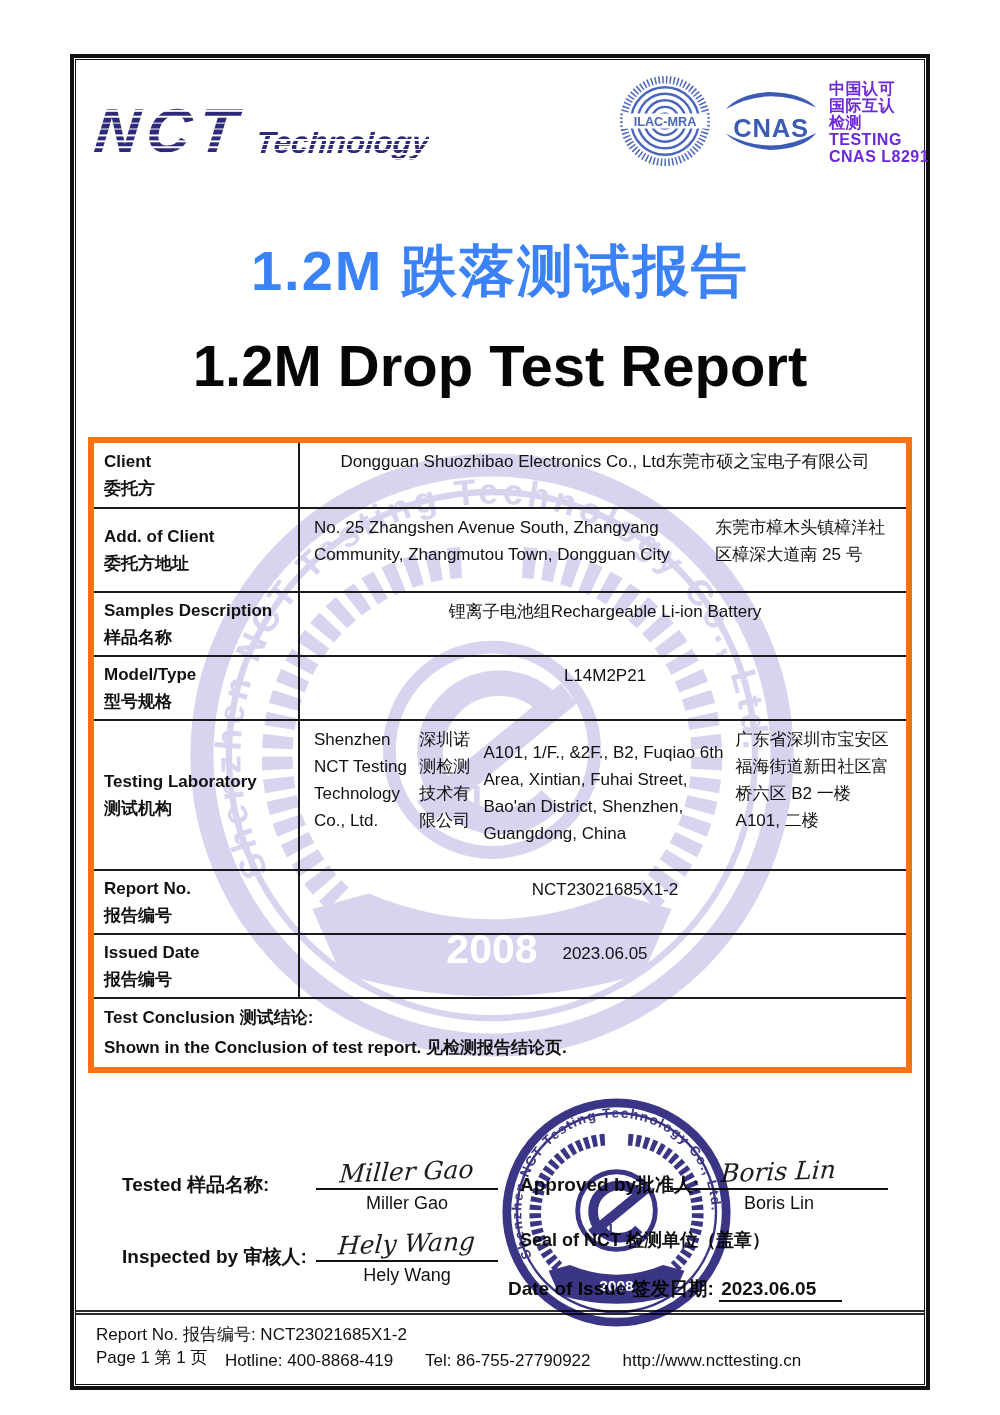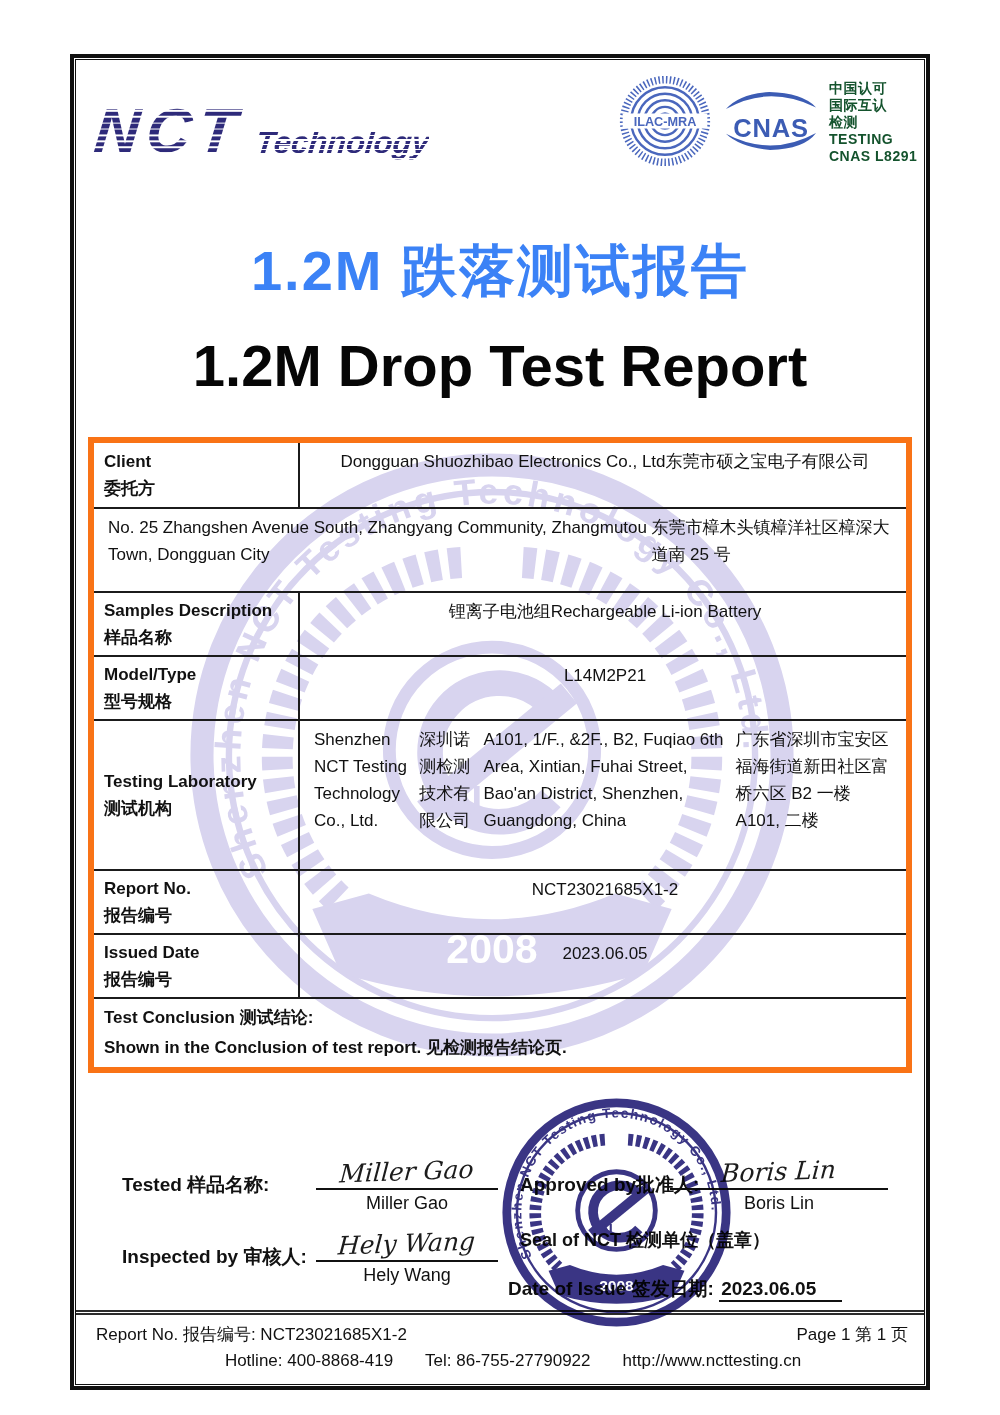--- a/index.html
+++ b/index.html
@@ -34,22 +34,22 @@
       -webkit-background-clip:text;background-clip:text;color:transparent;
     }
     .logo .small{
       background:repeating-linear-gradient(180deg,#2e2a7a 0 3.2px,rgba(255,255,255,0) 3.2px 4.6px);
       -webkit-background-clip:text;background-clip:text;color:transparent;
     }
   }
   .ilac{position:absolute;left:618px;top:74px;width:94px;height:94px;color:#4a67bd;}
   .cnas{position:absolute;left:720px;top:86px;width:102px;height:70px;color:#3c5cb4;}
   .cnas-lines{
-    position:absolute;left:829px;top:80px;color:#14532d;font-weight:bold;
-    font-size:14px;line-height:17px;letter-spacing:.5px;
+    position:absolute;left:829px;top:80px;color:#6d28d9;font-weight:bold;
+    font-size:16px;line-height:17px;letter-spacing:.5px;
   }
   
   .title-cn{
     position:absolute;left:0;right:0;top:234px;text-align:center;
     font-size:56px;font-weight:bold;letter-spacing:2px;color:#3b82f6;
   }
   .title-en{
     position:absolute;left:0;right:0;top:332px;text-align:center;
     font-size:58px;font-weight:bold;color:#060606;
   }
@@ -68,21 +68,21 @@
   .t-row:last-child{border-bottom:none;}
   .t-label{
     width:206px;flex:0 0 206px;box-sizing:border-box;border-right:2px solid #1b1b1b;
     display:flex;flex-direction:column;justify-content:center;
     padding:4px 6px 4px 10px;font-weight:bold;font-size:17px;line-height:27px;
   }
   .t-value{
     flex:1;display:flex;flex-direction:row;justify-content:center;
     padding:5px 10px 5px 14px;font-size:17px;line-height:27px;
   }
-  .t-value .gap{}
+  .t-value .gap{margin-top:13px;}
   .t-conclusion{
     display:flex;flex-direction:column;justify-content:center;
     padding:4px 10px 4px 10px;font-weight:bold;font-size:17px;line-height:30px;width:100%;
   }
   
   .sig-label{position:absolute;font-weight:bold;font-size:19px;z-index:2;white-space:nowrap;}
   .sig-block{position:absolute;z-index:2;text-align:center;}
   .sig-script{
     font-family:"DejaVu Serif", serif;font-style:italic;font-size:25px;color:#1c1c1c;
     height:44px;display:flex;align-items:flex-end;justify-content:center;
@@ -93,21 +93,21 @@
   .seal-line{position:absolute;font-weight:bold;font-size:18px;z-index:2;white-space:nowrap;}
   .date-line{position:absolute;font-weight:bold;font-size:19px;z-index:2;white-space:nowrap;}
   .date-line .val{border-bottom:2px solid #111;padding:0 26px 1px 2px;}
   
   .footer-rule{
     position:absolute;left:76px;top:1310px;width:848px;height:5px;box-sizing:border-box;
     border-top:2.5px solid #2b2b2b;border-bottom:2px solid #2b2b2b;z-index:2;
   }
   .footer-line1{
     position:absolute;left:96px;top:1323px;width:812px;display:flex;
-    justify-content:space-between;font-size:17px;z-index:2;
+    justify-content:space-between;font-size:17px;z-index:2;flex-direction:column;
   }
   .footer-line2{
     position:absolute;left:107px;top:1351px;width:812px;display:flex;
     justify-content:center;gap:32px;font-size:17px;z-index:2;
   }
 </style>
 </head>
 <body>
 
 <div class="canvas">
@@ -183,20 +183,24 @@
         <div>Client</div>
         <div>委托方</div>
       </div>
       <div class="t-value">
         <div>Dongguan Shuozhibao Electronics Co., Ltd</div>
         <div>东莞市硕之宝电子有限公司</div>
       </div>
     </div>
 
     <div class="t-row" style="min-height:82px">
+      <div class="t-label">
+        <div>Add. of Client</div>
+        <div>委托方地址</div>
+      </div>
       <div class="t-value">
         <div>No. 25 Zhangshen Avenue South, Zhangyang Community, Zhangmutou Town, Dongguan City</div>
         <div>东莞市樟木头镇樟洋社区樟深大道南 25 号</div>
       </div>
     </div>
 
     <div class="t-row" style="min-height:55px">
       <div class="t-label">
         <div>Samples Description</div>
         <div>样品名称</div>

